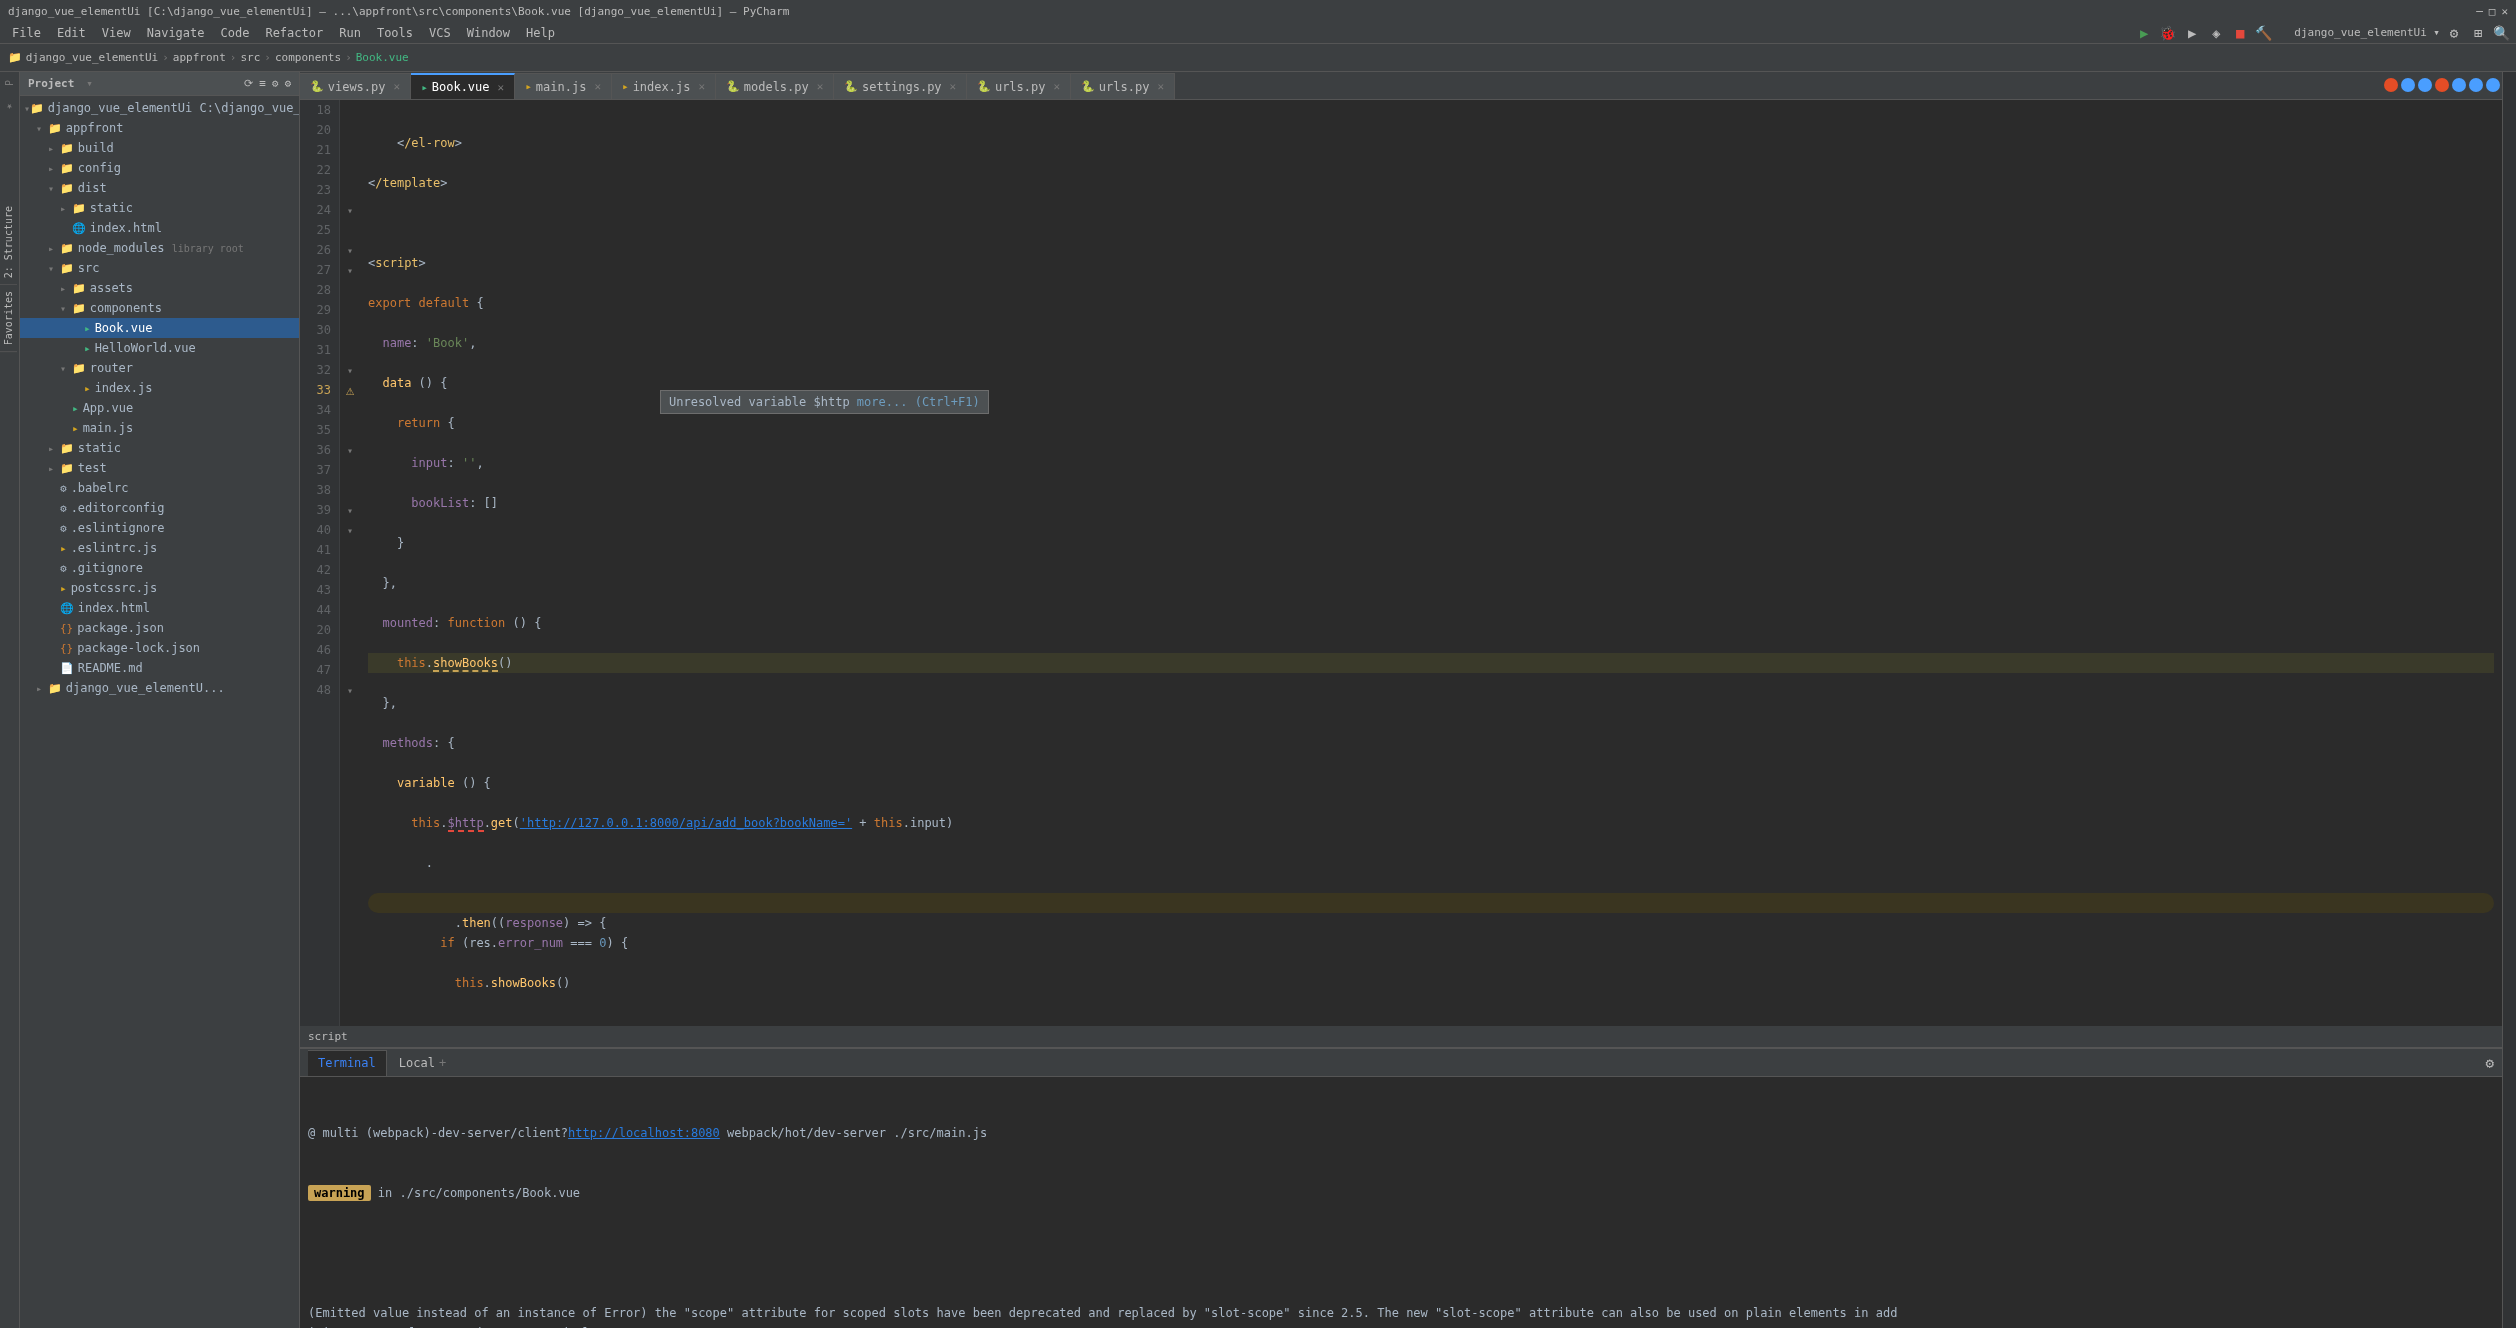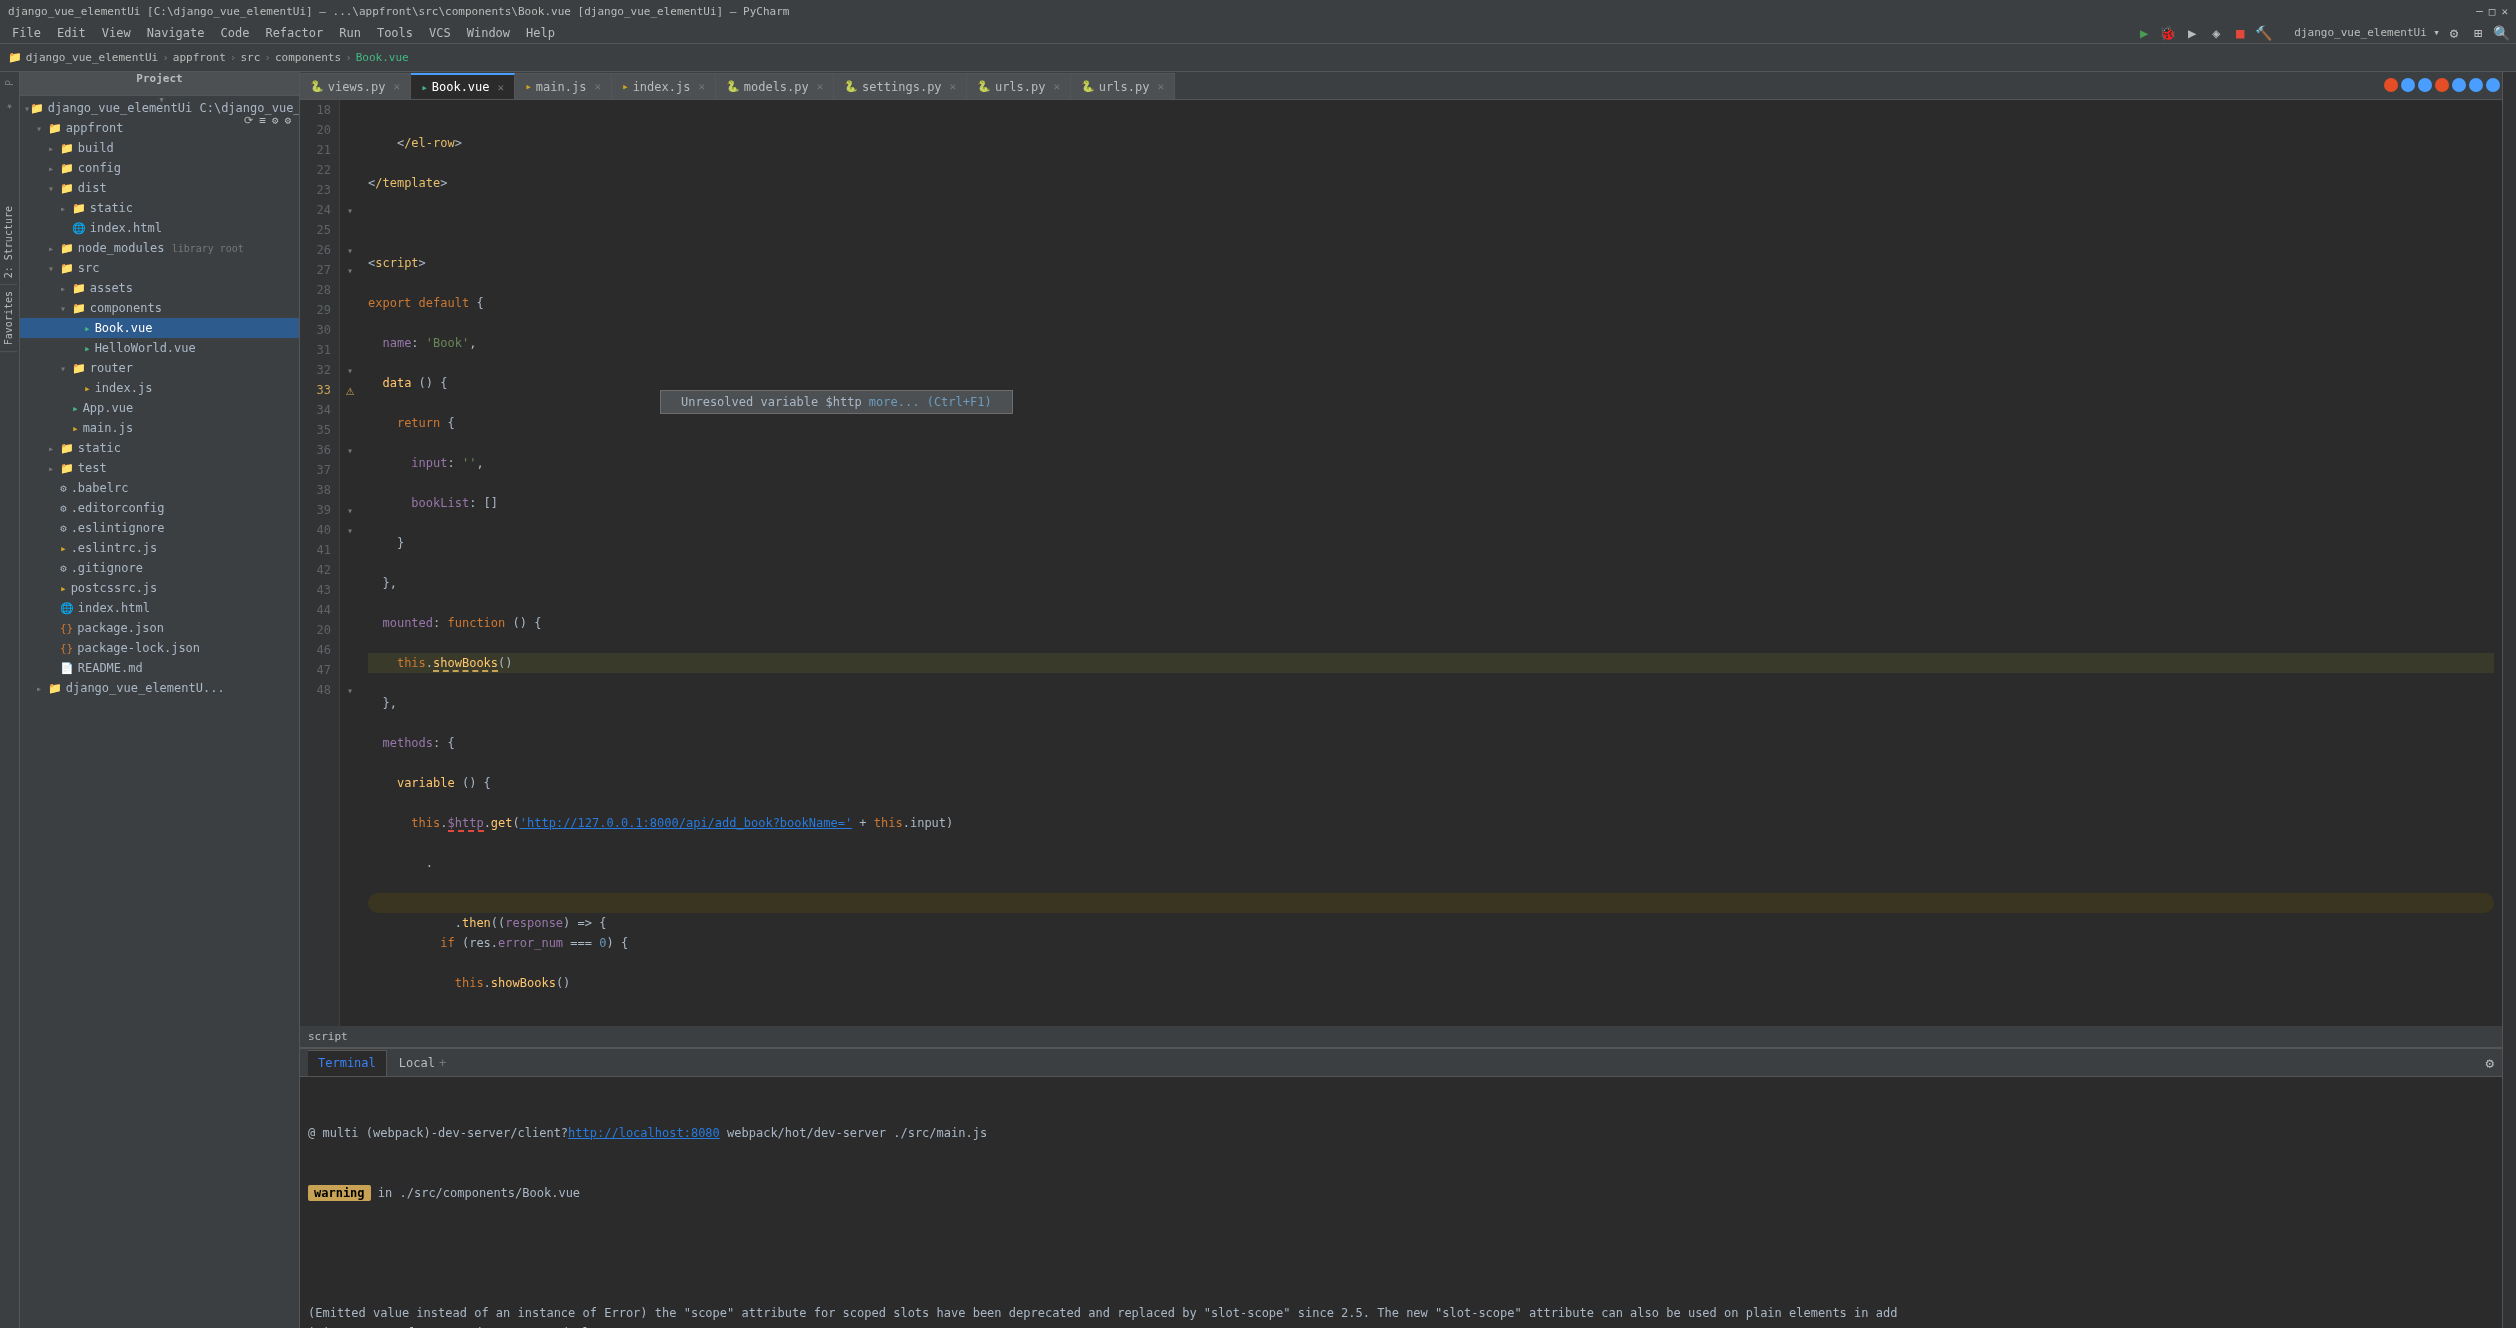--- a/index.html
+++ b/index.html
@@ -99,21 +99,20 @@
     .project-panel-header {
       height: 24px;
       background: #4c5052;
       display: flex;
       align-items: center;
       padding: 0 8px;
       font-size: 11px;
       color: #bbbbbb;
       border-bottom: 1px solid #555;
       gap: 8px;
-      flex-direction: column;
     }
     .project-tree {
       flex: 1;
       overflow-y: auto;
       overflow-x: hidden;
       padding: 2px 0;
     }
     .tree-item {
       display: flex;
       align-items: center;
@@ -212,21 +211,21 @@
     .num { color: #6897bb; } 
     .tag { color: #e8bf6a; } 
     .prop { color: #9876aa; } 
     .url-link { color: #287bde; text-decoration: underline; cursor: pointer; }
 
     
     .tooltip {
       position: absolute;
       background: #4c5052;
       border: 1px solid #6d6d6d;
-      padding: 4px 20px;
+      padding: 4px 8px;
       font-size: 12px;
       color: #a9b7c6;
       z-index: 100;
       pointer-events: none;
       top: 290px;
       left: 360px;
     }
     .tooltip-text { color: #a9b7c6; }
     .tooltip-shortcut { color: #6d9cbe; }
 

